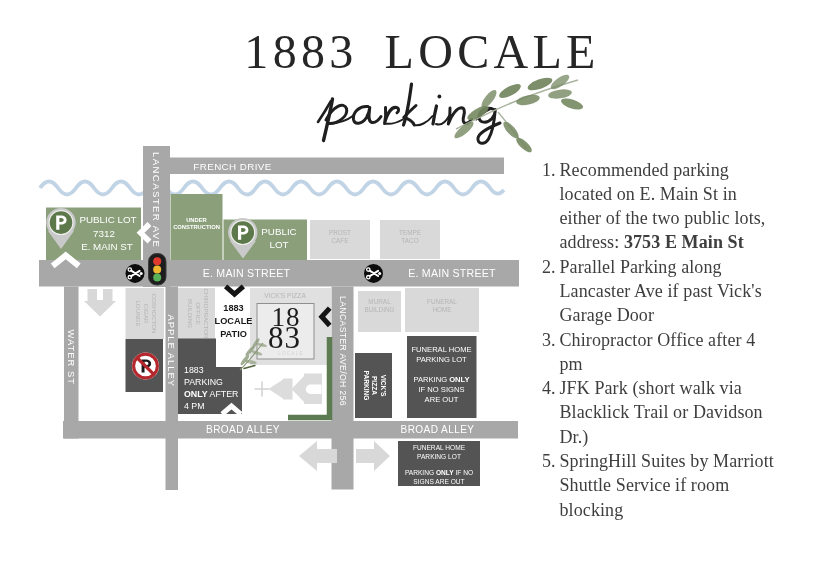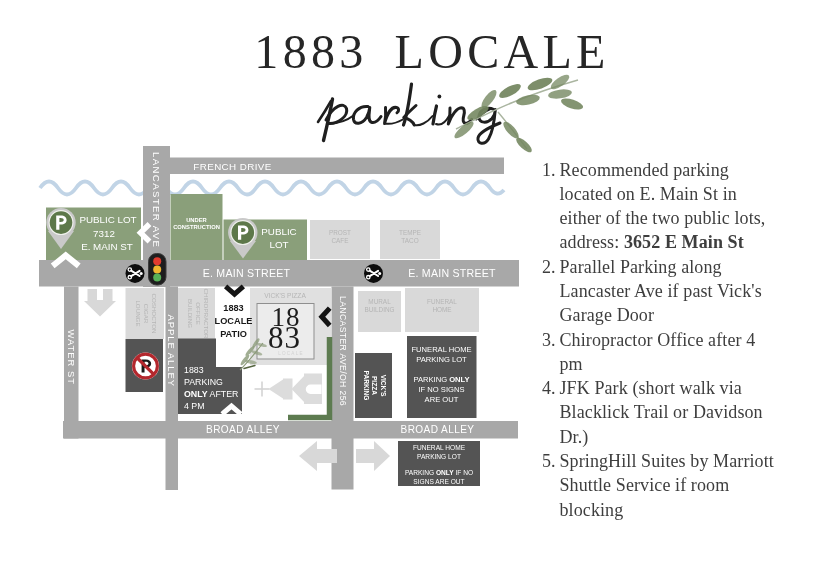--- a/index.html
+++ b/index.html
@@ -1,18 +1,18 @@
 <!DOCTYPE html>
 <html><head>
 <meta charset="utf-8">
 <style>
   html,body{margin:0;padding:0;}
   body{width:828px;height:584px;position:relative;background:#ffffff;overflow:hidden;
        font-family:"Liberation Sans", sans-serif;}
-  #title{position:absolute;left:192px;top:23.7px;width:480px;text-align:center;
+  #title{position:absolute;left:182px;top:23.7px;width:480px;text-align:center;
          font-family:"Liberation Serif", serif;font-size:48px;letter-spacing:4.3px;
          color:#262626;font-weight:400;}
   #list{position:absolute;left:542px;top:157.5px;width:256px;
         font-family:"Liberation Serif", serif;font-size:18px;line-height:24.3px;letter-spacing:0.1px;
         color:#3e3e3e;}
   .item{display:flex;}
   .num{flex:none;width:17.5px;}
   .txt{flex:1;}
   b{font-weight:bold;}
 </style>
@@ -292,21 +292,21 @@
     <ellipse cx="256" cy="343" rx="5.5" ry="1.7" transform="rotate(-55 256 343)" opacity="0.75"></ellipse>
     <ellipse cx="262" cy="345" rx="5" ry="1.6" transform="rotate(14 262 345)" opacity="0.65"></ellipse>
   </g>
   <path d="M244,368.5 l11,-3" stroke="#55653f" stroke-width="1.4" stroke-linecap="round"></path>
 </g>
 </svg>
 
 <div id="list">
   <div class="item">
       <span class="num">1.</span>
-      <span class="txt">Recommended parking<br>located on E. Main St in<br>either of the two public lots,<br>address: <b>3652 E Main St</b></span>
+      <span class="txt">Recommended parking<br>located on E. Main St in<br>either of the two public lots,<br>address: <b>3753 E Main St</b></span>
     </div>
   <div class="item">
       <span class="num">2.</span>
       <span class="txt">Parallel Parking along<br>Lancaster Ave if past Vick's<br>Garage Door</span>
     </div>
   <div class="item">
       <span class="num">3.</span>
       <span class="txt">Chiropractor Office after 4<br>pm</span>
     </div>
   <div class="item">

